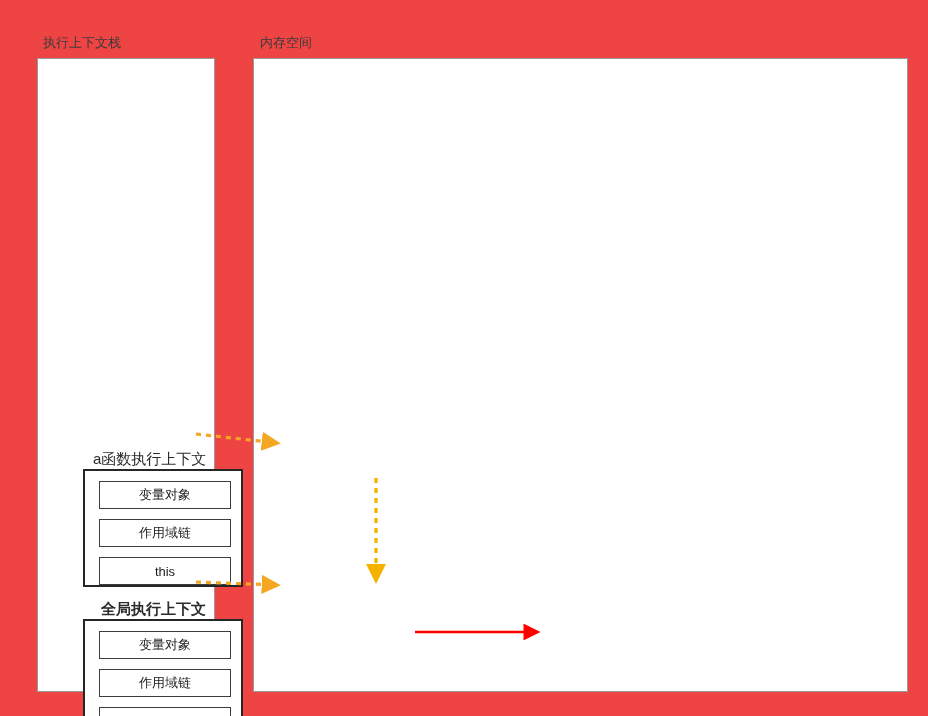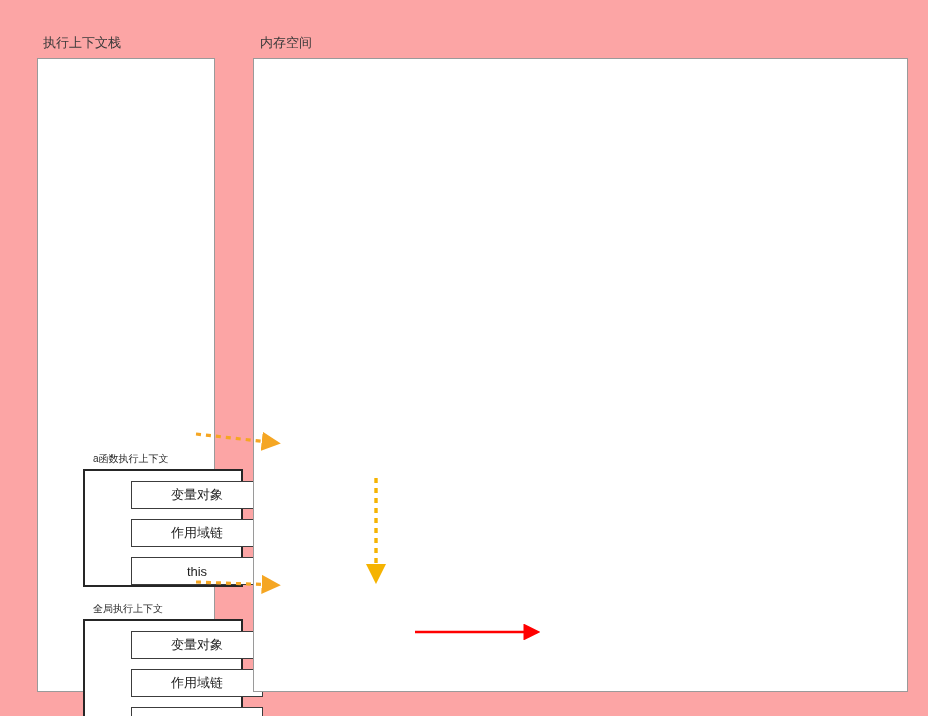--- a/index.html
+++ b/index.html
@@ -4,21 +4,21 @@
 <style>
   html, body {
     margin: 0;
     padding: 0;
     background: #000000;
   }
   #canvas {
     position: relative;
     width: 928px;
     height: 716px;
-    background: #fca5a5;
+    background: #ef4444;
     overflow: hidden;
     font-family: "Liberation Sans", "DejaVu Sans", sans-serif;
   }
 
   
   .panel-title {
     position: absolute;
     color: #3a3a3a;
     font-size: 13px;
     line-height: 16px;
@@ -51,50 +51,49 @@
 
   
   .ctx-group {
     position: absolute;
     box-sizing: border-box;
     border: 2px solid #262626;
     background: #ffffff;
   }
   .ctx-label {
     position: absolute;
-    font-size: 10px;
+    font-size: 15px;
     line-height: 14px;
     color: #2b2b2b;
     white-space: nowrap;
   }
   .ctx-slot {
     position: absolute;
     left: 14px;
     width: 132px;
     height: 28px;
     box-sizing: border-box;
     border: 1.6px solid #3c3c3c;
     background: #ffffff;
     display: flex;
     align-items: center;
     justify-content: center;
     font-size: 13px;
     color: #1c1c1c;
-    margin-left: 32px;
   }
 
   
   #ctx-a-label { left: 8px; top: -19px; }
   #ctx-a { left: 45px; top: 410px; width: 160px; height: 118px; }
   #ctx-a .s1 { top: 10px; }
   #ctx-a .s2 { top: 48px; }
   #ctx-a .s3 { top: 86px; }
 
   
-  #ctx-g-label { left: 8px; top: -19px; }
+  #ctx-g-label { left: 16px; top: -19px; font-weight: bold; }
   #ctx-g { left: 45px; top: 560px; width: 160px; height: 118px; }
   #ctx-g .s1 { top: 10px; }
   #ctx-g .s2 { top: 48px; }
   #ctx-g .s3 { top: 86px; }
 
   
   .mem-table {
     position: absolute;
     box-sizing: border-box;
     border: 1px solid #9a9a9a;

